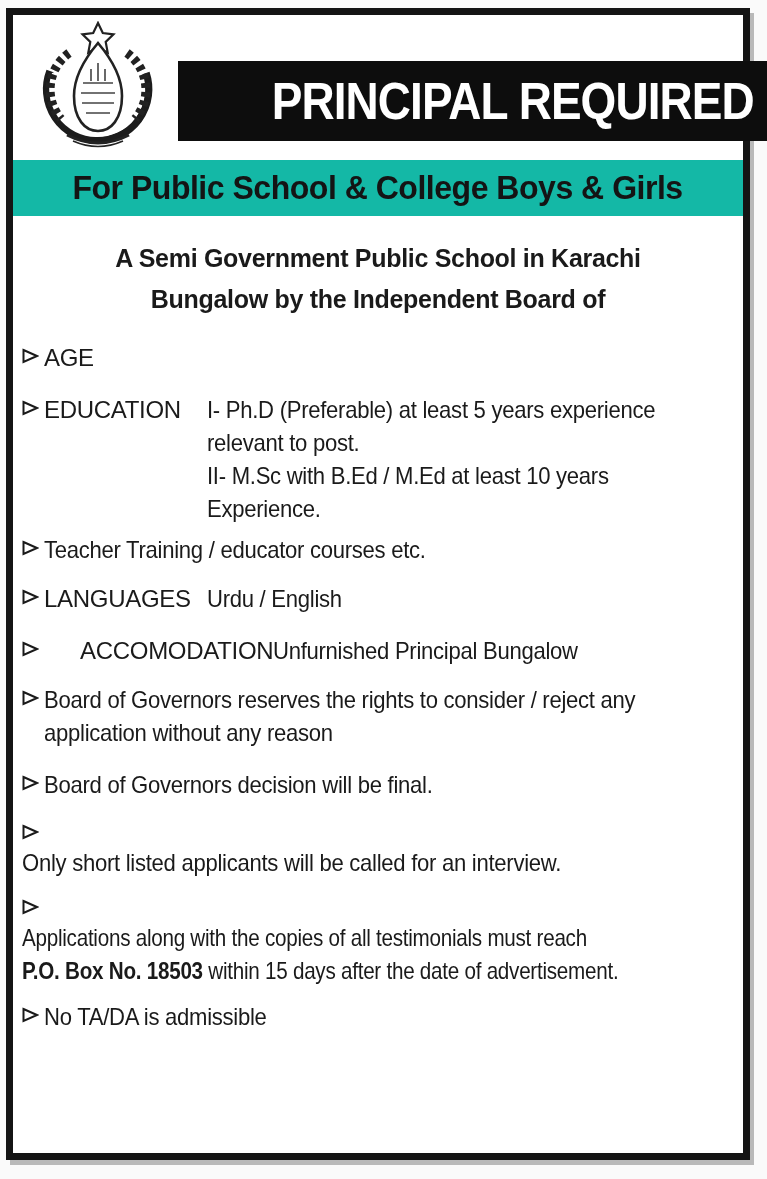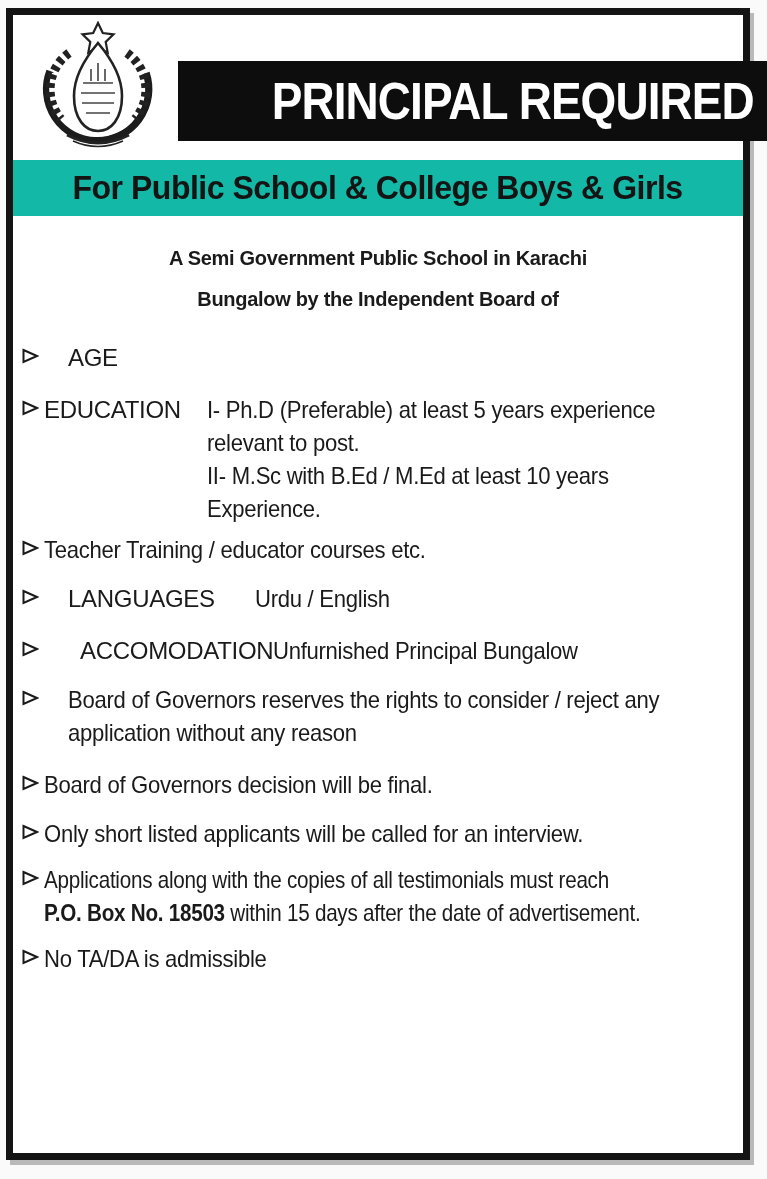--- a/index.html
+++ b/index.html
@@ -38,29 +38,29 @@
     display:flex;align-items:center;justify-content:center;
   }
   .band .subtitle{
     font-weight:bold;font-size:33px;color:#141414;
     white-space:nowrap;letter-spacing:-0.5px;
     transform:scaleX(0.97);transform-origin:50% 50%;
   }
   
   .intro{
     margin-top:22px;text-align:center;
-    font-weight:bold;font-size:20px;line-height:41px;
+    font-weight:bold;font-size:25px;line-height:41px;
     letter-spacing:-0.3px;
   }
   
   .list{margin-top:21px;padding:0 10px 0 9px;}
   .row{display:flex;align-items:flex-start;margin-bottom:16px;}
-  .row.gap-lg{margin-bottom:19px;gap:24px;}
+  .row.gap-lg{margin-bottom:19px;}
   .row.gap-sm{margin-bottom:8px;}
-  .row.gap-xs{margin-bottom:13px;}
+  .row.gap-xs{margin-bottom:13px;flex-direction:column;}
   .bullet{flex:0 0 22px;margin-top:7px;}
   .label{
     flex:0 0 163px;font-size:24px;line-height:33px;
     letter-spacing:-0.3px;white-space:nowrap;
   }
   .label.wide{flex-basis:185px;margin-left:36px;}
   .val{flex:1;min-width:0;}
   .line{
     font-size:24px;line-height:33px;white-space:nowrap;
     letter-spacing:-0.3px;

